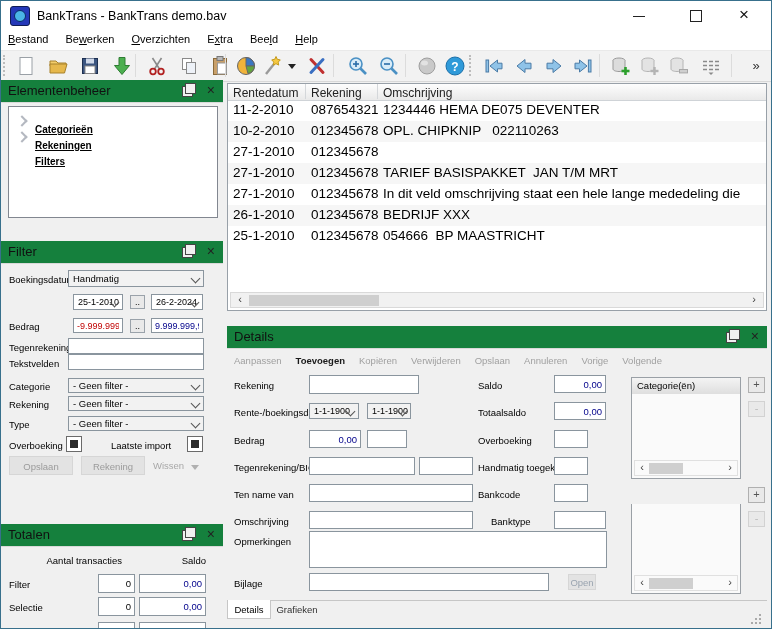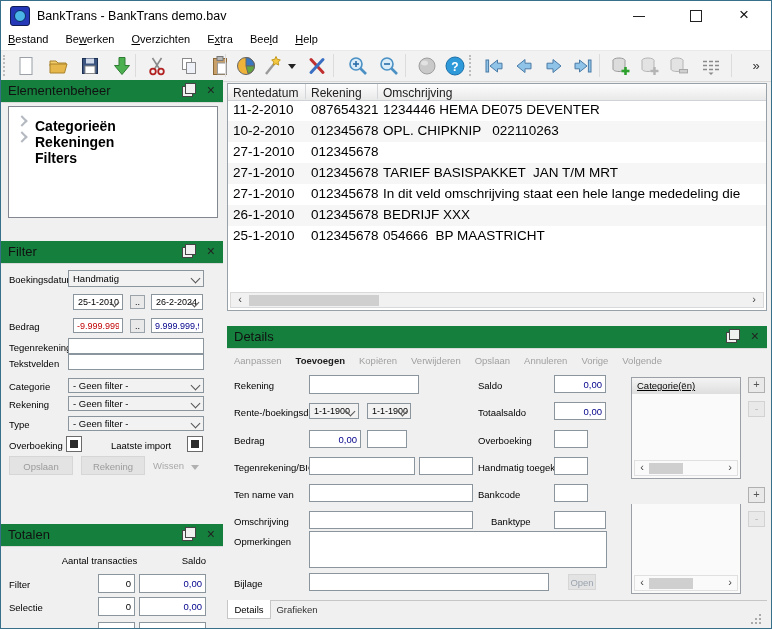--- a/index.html
+++ b/index.html
@@ -46,36 +46,36 @@
   .dots-btn{position:absolute;box-sizing:border-box;border:1px solid #9aa2aa;background:#e9e9e9;font-size:9px;text-align:center;line-height:12px;}
   .cb{position:absolute;width:16px;height:16px;box-sizing:border-box;border:1px solid #6a6a6a;background:#fff;}
   .cb::after{content:"";position:absolute;left:3px;top:3px;width:8px;height:8px;background:#2b2b2b;}
   .btn-dis{position:absolute;box-sizing:border-box;background:#e3e3e3;border:1px solid #d6d6d6;color:#9b9b9b;
            font-size:9.5px;text-align:center;}
   .valbox{position:absolute;box-sizing:border-box;border:1px solid #8a959e;background:#fff;font-size:9.5px;padding:3px 3px 0 3px;}
   
   .treebox{position:absolute;left:7px;top:26px;width:208px;height:110px;background:#fff;border:1px solid #828790;}
   .titem{position:absolute;left:0;right:0;height:15px;}
   .tchev{position:absolute;left:9px;top:4px;width:6px;height:6px;border-right:2px solid #b4b8c0;border-top:2px solid #b4b8c0;transform:rotate(45deg);}
-  .tlabel{position:absolute;left:26px;top:5px;font-size:14px;font-weight:bold;}
+  .tlabel{position:absolute;left:26px;top:11px;font-size:10px;font-weight:bold;text-decoration:underline;}
   
   .txtable{position:absolute;left:226px;top:82px;width:540px;height:228px;background:#fff;border:1px solid #98a0a8;box-sizing:border-box;}
   .thead{position:absolute;left:0;top:0;right:0;height:16px;background:linear-gradient(#fdfdfd,#e9e9e9);border-bottom:1px solid #cfd3d7;}
   .th{position:absolute;top:0;height:15px;font-size:12px;color:#222;padding:2px 0 8px 5px;box-sizing:border-box;border-right:1px solid #d4d7da;}
   .trow{position:absolute;left:0;right:0;height:21px;}
   .trow.alt{background:#f6f6f6;}
   .td{position:absolute;top:0;height:20px;font-size:13.5px;padding:2px 0 0 5px;box-sizing:border-box;white-space:pre;overflow:hidden;}
   .hscroll{position:absolute;height:16px;background:#f1f1f1;border:1px solid #d9d9d9;box-sizing:border-box;}
   .harrow{position:absolute;top:0;width:14px;height:14px;font-size:11px;color:#444;text-align:center;line-height:13px;}
   .hthumb{position:absolute;top:2px;height:11px;background:#cfcfcf;}
   
   .acts{position:absolute;left:7px;top:29px;display:flex;gap:14px;font-size:9.5px;color:#a0a0a0;white-space:nowrap;}
   .acts .active{color:#1a1a1a;font-weight:bold;}
   .cat-head{position:absolute;box-sizing:border-box;height:18px;background:linear-gradient(#f4f4f4,#dedede);
-            border:1px solid #9aa0a6;font-size:9.5px;padding:2px 0 0 5px;text-decoration:underline;}
+            border:1px solid #9aa0a6;font-size:9.5px;padding:2px 0 0 5px;}
   .cat-list{position:absolute;box-sizing:border-box;background:#fafafa;border:1px solid #9aa0a6;border-top:none;}
   .pm-btn{position:absolute;width:17px;height:16px;box-sizing:border-box;background:#e9e9e9;border:1px solid #b0b0b0;
           font-size:11px;text-align:center;line-height:13px;color:#555;}
   .pm-btn.dis{color:#bcbcbc;border-color:#d2d2d2;}
   .tabstrip{position:absolute;left:0;right:0;height:19px;border-top:1px solid #c6c6c6;background:#f0f0f0;}
   .tab{position:absolute;top:-1px;height:19px;box-sizing:border-box;font-size:9.5px;text-align:center;padding-top:4px;}
   .tab.active{background:#fff;border:1px solid #c6c6c6;border-top:none;}
   .grip{position:absolute;right:6px;bottom:4px;width:8px;height:8px;}
   .grip::after{content:"";position:absolute;right:0;bottom:0;width:2px;height:2px;background:#aaa;
      box-shadow:-4px 0 #aaa,0 -4px #aaa,-4px -4px #aaa,-8px 0 #aaa,0 -8px #aaa;}
@@ -331,21 +331,21 @@
     <span class="lbl" style="left:152px;top:219px;color:#a8a8a8">Wissen</span>
     <span style="position:absolute;left:190px;top:224px;width:0;height:0;border-left:4px solid transparent;border-right:4px solid transparent;border-top:5px solid #b0b0b0"></span>
   </div>
 
   <div class="panel" style="left:0;top:490px;width:222px;height:137px;margin-top:33px;">
     <div class="phead">
       <span class="ptitle">Totalen</span>
       <span class="float-ico"></span>
       <span class="close-ico">×</span>
     </div>
-    <span class="lbl" style="left:52px;top:31px;width:93px;text-align:center">Aantal transacties</span>
+    <span class="lbl" style="left:28px;top:31px;width:93px;text-align:right">Aantal transacties</span>
     <span class="lbl" style="left:160px;top:31px;width:45px;text-align:right">Saldo</span>
 
     <span class="lbl" style="left:8px;top:55px">Filter</span>
     <div class="valbox" style="left:97px;top:50px;width:37px;height:19px;text-align:right">0</div>
     <div class="valbox navy" style="left:138px;top:50px;width:67px;height:19px">0,00</div>
 
     <span class="lbl" style="left:8px;top:78px">Selectie</span>
     <div class="valbox" style="left:97px;top:73px;width:37px;height:19px;text-align:right">0</div>
     <div class="valbox navy" style="left:138px;top:73px;width:67px;height:19px">0,00</div>
 

